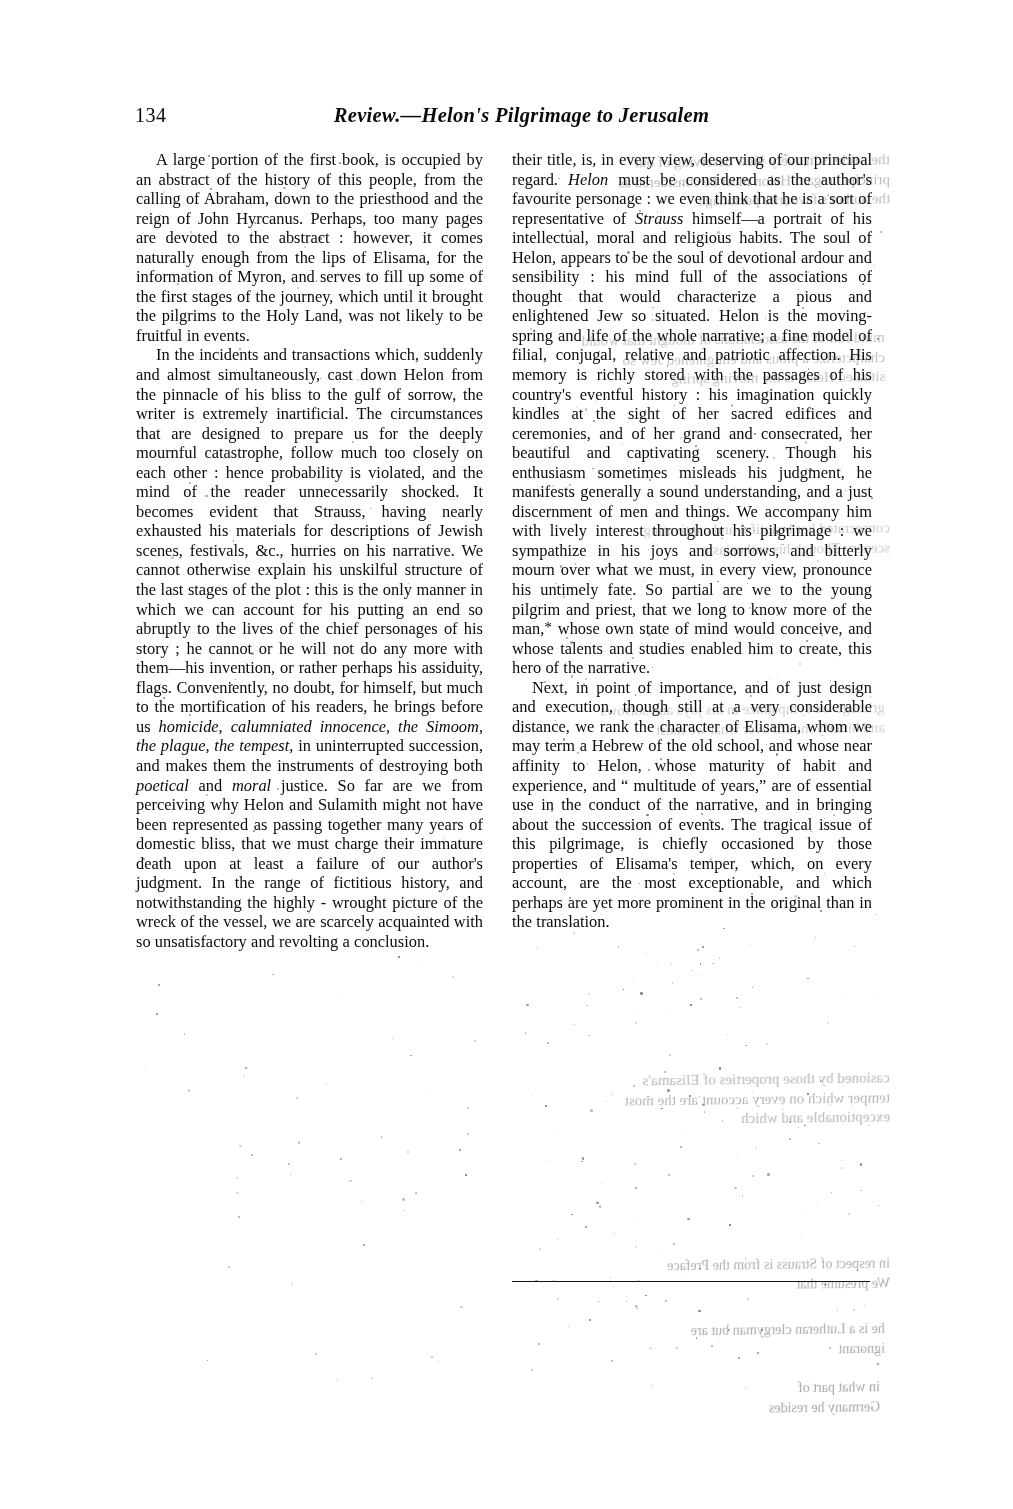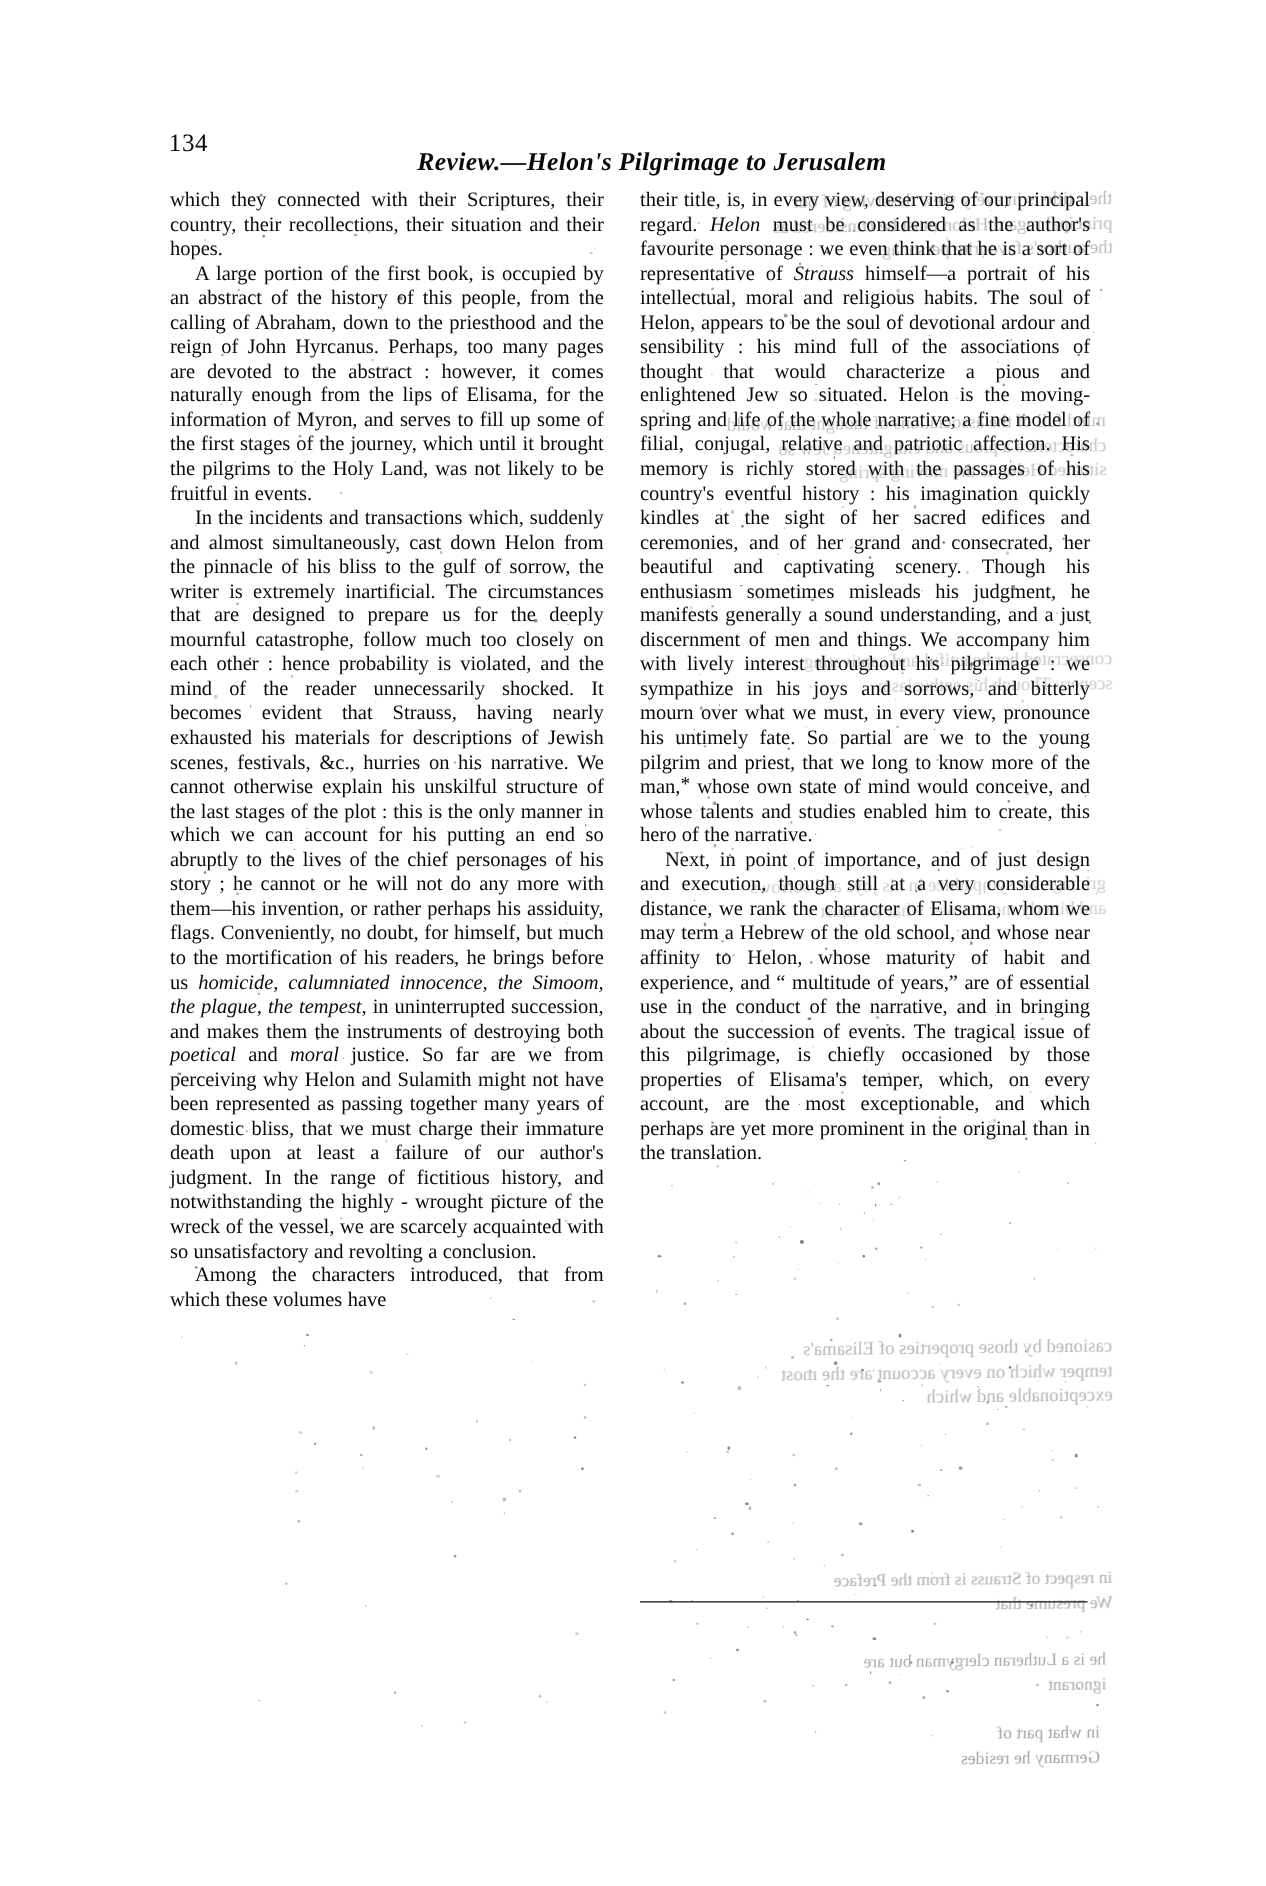--- a/index.html
+++ b/index.html
@@ -30,21 +30,21 @@
     position: absolute;
     left: 0;
     top: 0;
     font-size: 20px;
     letter-spacing: 0.5px;
     font-family: "Liberation Serif", "DejaVu Serif", serif;
   }
   .head-title {
     position: absolute;
     left: 0;
-    top: 15px;
+    top: 0;
     width: 745px;
     text-align: center;
     font-size: 20.5px;
     font-style: italic;
     font-weight: bold;
     letter-spacing: 0.3px;
     padding-left: 28px;
     box-sizing: border-box;
   }
 
@@ -188,24 +188,22 @@
 <body>
 
 <div class="page">
 
   <div class="running-head">
     <span class="folio">134</span>
     <span class="head-title">Review.—Helon's Pilgrimage to Jerusalem</span>
   </div>
 
   <div class="col col-left">
-      <p class="noindent"><span>which they connected with their Scriptures, their country, their recollections, their situation and their hopes.</span></p>
       <p><span>A large portion of the first book, is occupied by an abstract of the history of this people, from the calling of Abraham, down to the priesthood and the reign of John Hyrcanus. Perhaps, too many pages are devoted to the abstract : however, it comes naturally enough from the lips of Elisama, for the information of Myron, and serves to fill up some of the first stages of the journey, which until it brought the pilgrims to the Holy Land, was not likely to be fruitful in events.</span></p>
       <p><span>In the incidents and transactions which, suddenly and almost simultaneously, cast down Helon from the pinnacle of his bliss to the gulf of sorrow, the writer is extremely inartificial. The circumstances that are designed to prepare us for the deeply mournful catastrophe, follow much too closely on each other : hence probability is violated, and the mind of the reader unnecessarily shocked. It becomes evident that Strauss, having nearly exhausted his materials for descriptions of Jewish scenes, festivals, &amp;c., hurries on his narrative. We cannot otherwise explain his unskilful structure of the last stages of the plot : this is the only manner in which we can account for his putting an end so abruptly to the lives of the chief personages of his story ; he cannot or he will not do any more with them—his invention, or rather perhaps his assiduity, flags. Conveniently, no doubt, for himself, but much to the mortification of his readers, he brings before us </span><em>homicide, calumniated innocence, the Simoom, the plague, the tempest</em><span>, in uninterrupted succession, and makes them the instruments of destroying both </span><em>poetical</em><span> and </span><em>moral</em><span> justice. So far are we from perceiving why Helon and Sulamith might not have been represented as passing together many years of domestic bliss, that we must charge their immature death upon at least a failure of our author's judgment. In the range of fictitious history, and notwithstanding the highly - wrought picture of the wreck of the vessel, we are scarcely acquainted with so unsatisfactory and revolting a conclusion.</span></p>
-      <p><span>Among the characters introduced, that from which these volumes have</span></p>
     </div>
 
   <div class="col col-right">
       <p class="noindent"><span>their title, is, in every view, deserving of our principal regard. </span><em>Helon</em><span> must be considered as the author's favourite personage : we even think that he is a sort of representative of </span><em>Strauss</em><span> himself—a portrait of his intellectual, moral and religious habits. The soul of Helon, appears to be the soul of devotional ardour and sensibility : his mind full of the associations of thought that would characterize a pious and enlightened Jew so situated. Helon is the moving-spring and life of the whole narrative; a fine model of filial, conjugal, relative and patriotic affection. His memory is richly stored with the passages of his country's eventful history : his imagination quickly kindles at the sight of her sacred edifices and ceremonies, and of her grand and consecrated, her beautiful and captivating scenery. Though his enthusiasm sometimes misleads his judgment, he manifests generally a sound understanding, and a just discernment of men and things. We accompany him with lively interest throughout his pilgrimage : we sympathize in his joys and sorrows, and bitterly mourn over what we must, in every view, pronounce his untimely fate. So partial are we to the young pilgrim and priest, that we long to know more of the man,</span><sup class="fn-ref">*</sup><span> whose own state of mind would conceive, and whose talents and studies enabled him to create, this hero of the narrative.</span></p>
       <p><span>Next, in point of importance, and of just design and execution, though still at a very considerable distance, we rank the character of Elisama, whom we may term a Hebrew of the old school, and whose near affinity to Helon, whose maturity of habit and experience, and “ multitude of years,” are of essential use in the conduct of the narrative, and in bringing about the succession of events. The tragical issue of this pilgrimage, is chiefly occasioned by those properties of Elisama's temper, which, on every account, are the most exceptionable, and which perhaps are yet more prominent in the original than in the translation.</span></p>
     </div>
 
   <div class="footnote-wrap">
     <div class="footnote-rule"></div>
   </div>

